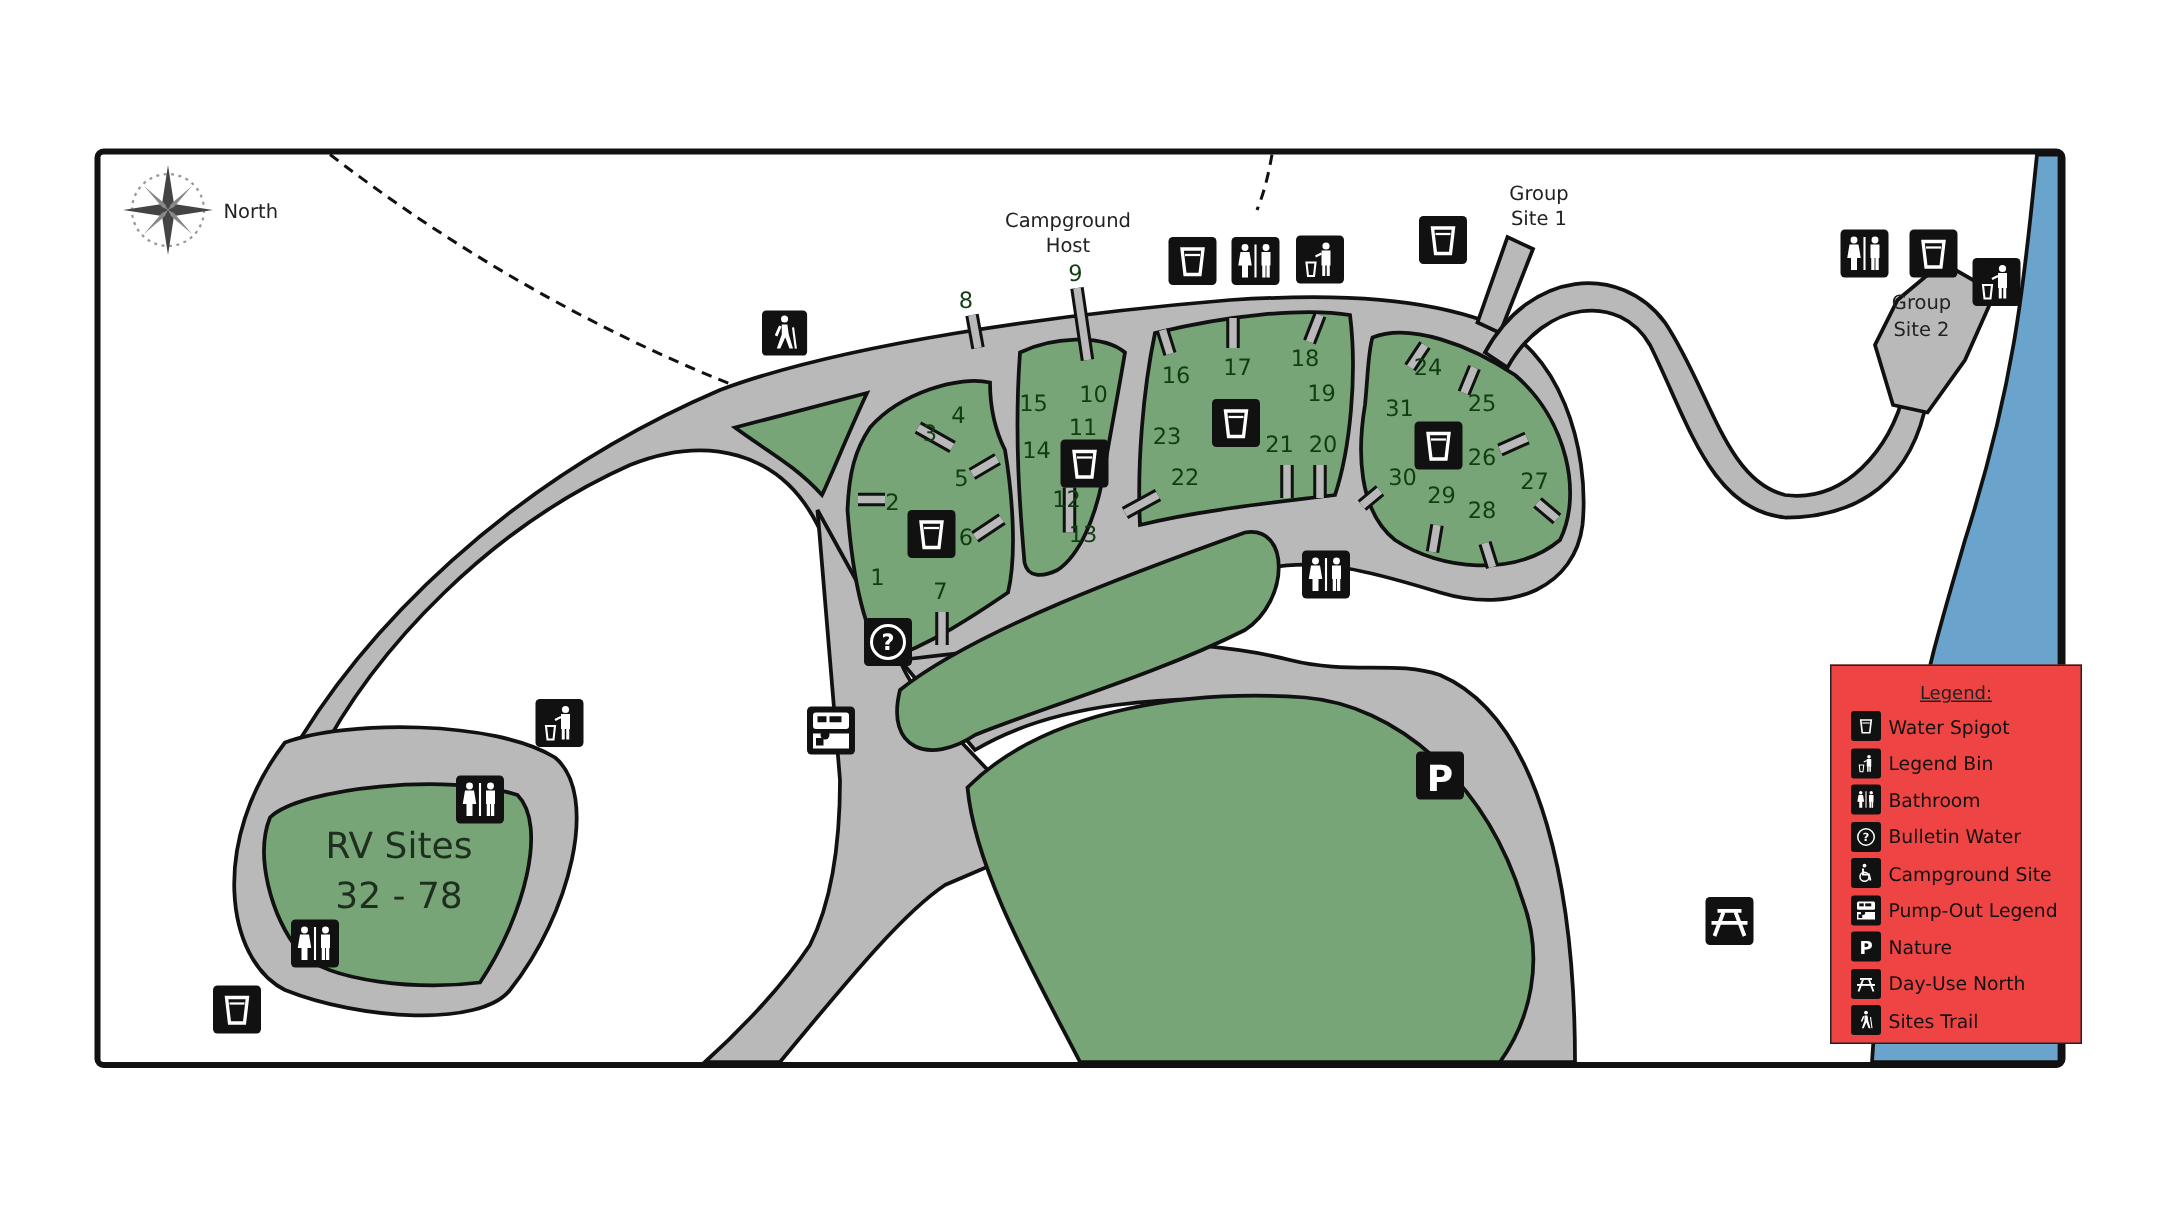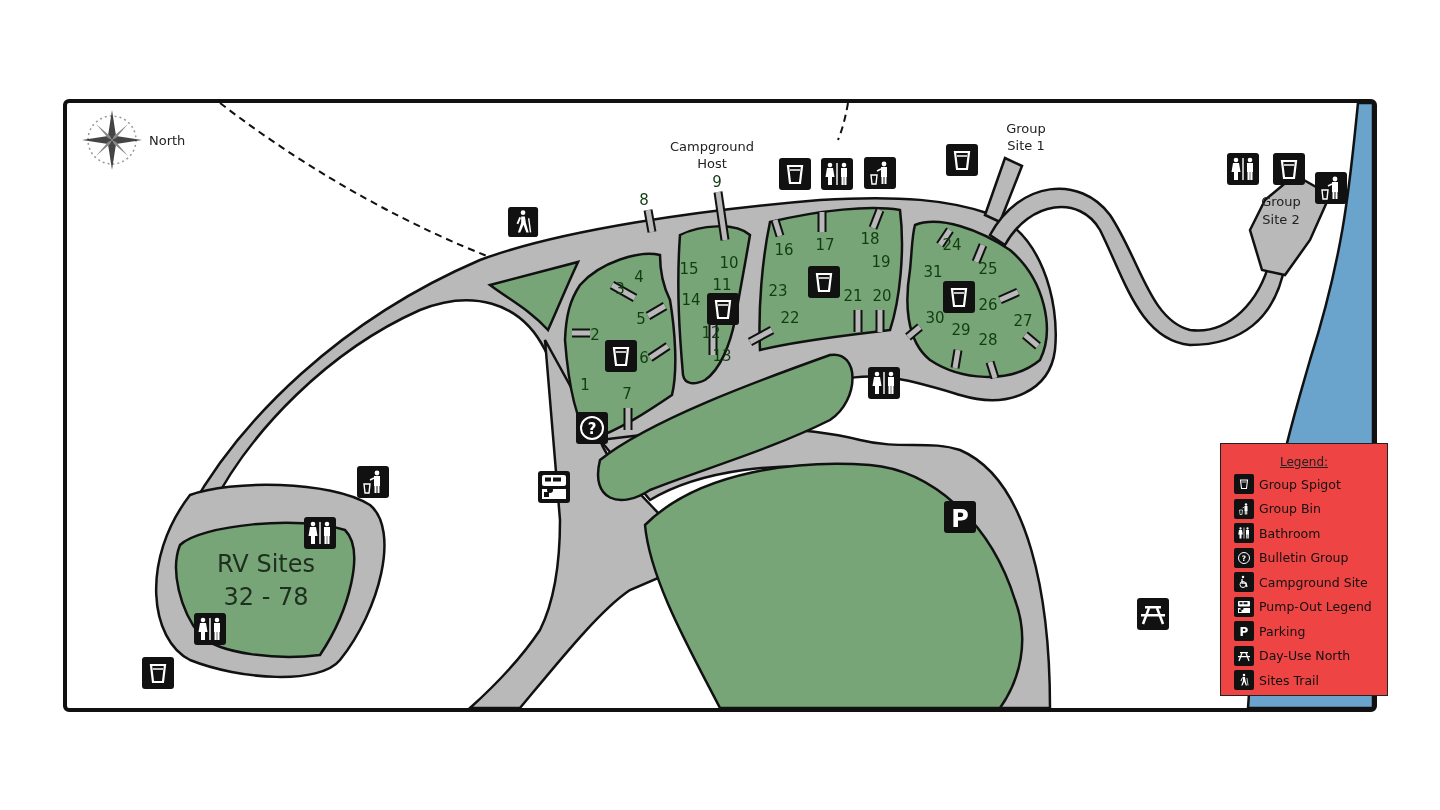--- a/index.html
+++ b/index.html
@@ -242,45 +242,45 @@
 
 <div class="legend">
   <div class="legend-title">Legend:</div>
   <div id="legend-rows">
       <div class="legend-row">
         <span class="ico">
           <svg viewBox="0 0 32 32">
             <use href="#i-water"></use>
           </svg>
         </span>
-        <span>Group Spigot</span>
+        <span>Water Spigot</span>
       </div>
       <div class="legend-row">
         <span class="ico">
           <svg viewBox="0 0 32 32">
             <use href="#i-trash"></use>
           </svg>
         </span>
-        <span>Group Bin</span>
+        <span>Legend Bin</span>
       </div>
       <div class="legend-row">
         <span class="ico">
           <svg viewBox="0 0 32 32">
             <use href="#i-bath"></use>
           </svg>
         </span>
         <span>Bathroom</span>
       </div>
       <div class="legend-row">
         <span class="ico">
           <svg viewBox="0 0 32 32">
             <use href="#i-bulletin"></use>
           </svg>
         </span>
-        <span>Bulletin Group</span>
+        <span>Bulletin Water</span>
       </div>
       <div class="legend-row">
         <span class="ico">
           <svg viewBox="0 0 32 32">
             <rect width="32" height="32" fill="#111"></rect>
             <circle cx="14" cy="6" r="2.5" fill="#fff"></circle>
             <path d="M12 10 L12 18 L20 18 L22 26" fill="none" stroke="#fff" stroke-width="2.5"></path>
             <circle cx="14" cy="21" r="6" fill="none" stroke="#fff" stroke-width="2"></circle>
           </svg>
         </span>
@@ -293,21 +293,21 @@
           </svg>
         </span>
         <span>Pump-Out Legend</span>
       </div>
       <div class="legend-row">
         <span class="ico">
           <svg viewBox="0 0 32 32">
             <use href="#i-parking"></use>
           </svg>
         </span>
-        <span>Parking</span>
+        <span>Nature</span>
       </div>
       <div class="legend-row">
         <span class="ico">
           <svg viewBox="0 0 32 32">
             <use href="#i-picnic"></use>
           </svg>
         </span>
         <span>Day-Use North</span>
       </div>
       <div class="legend-row">

